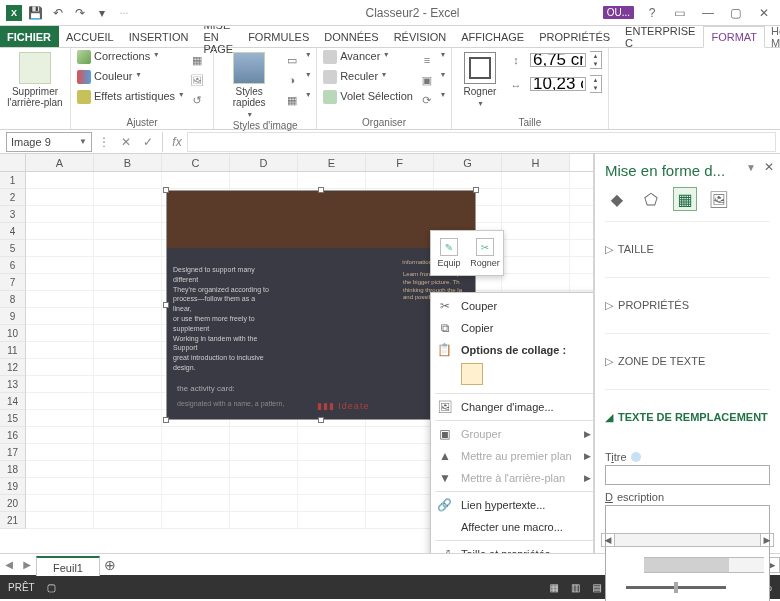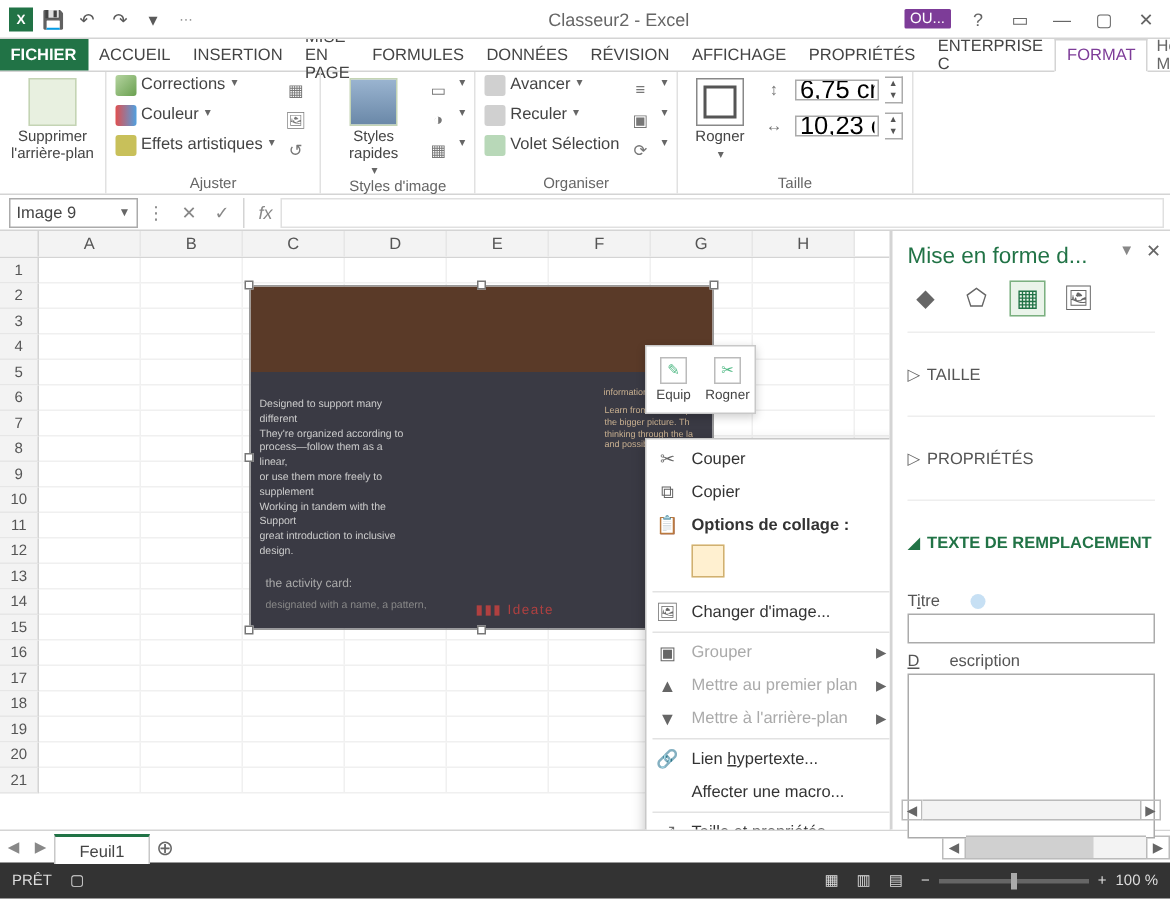--- a/index.html
+++ b/index.html
@@ -90,21 +90,21 @@
   .pane { width: 186px; background:#fff; border-left:1px solid #d4d4d4; padding:8px 10px; position:relative; }
   .pane h3 { font-size:15px; font-weight:normal; color:#217346; margin-bottom:8px; white-space:nowrap; overflow:hidden; }
   .pane .close { position:absolute; right:6px; top:6px; font-size:12px; color:#666; }
   .pane .paneicons { display:flex; gap:10px; margin:4px 0 10px; }
   .pane .paneicons span { width:24px; height:24px; display:inline-flex; align-items:center; justify-content:center; border:1px solid transparent; color:#666; font-size:16px; }
   .pane .paneicons span.active { border:1px solid #7bb080; background:#eaf4ea; color:#217346; }
   .sect { padding:21px 0; border-top:1px solid #eee; font-size:11px; color:#555; }
   .sect .caret { display:inline-block; width:10px; color:#666; }
   .sect.open .caret { color:#217346; }
   .sect.open .head { color:#217346; font-weight:bold; }
-  .field-label { font-size:11px; color:#555; margin-top:6px; display:flex; align-items:center; gap:20px; }
+  .field-label { font-size:11px; color:#555; margin-top:6px; display:flex; align-items:center; gap:4px; }
   .field-label .info { width:10px;height:10px;border-radius:50%;background:#c7e0f4; display:inline-block; }
   .pane input.txt { width:100%; height:20px; border:1px solid #ababab; margin-top:2px; font-size:11px; padding:0 3px; }
   .pane textarea { width:100%; height:110px; border:1px solid #ababab; margin-top:2px; font-size:11px; resize:none; }
   .pane .hscroll { position:absolute; left:6px; right:6px; bottom:6px; height:14px; display:flex; align-items:center; }
   .pane .hscroll .arr { width:14px;height:14px;border:1px solid #bbb; text-align:center; font-size:9px; line-height:12px; color:#666; }
   .pane .hscroll .track { flex:1; height:14px; border:1px solid #bbb; border-left:none; border-right:none; background:#f3f3f3; }
 
   
   .sheettabs { height: 22px; border-top:1px solid #d4d4d4; display:flex; align-items:center; background:#fff; }
   .sheettabs .navbtn { width:18px; text-align:center; color:#888; font-size:10px; }
@@ -659,20 +659,21 @@
     <span style="position:absolute;right:24px;top:8px;color:#888;font-size:10px">▼</span>
     <h3>Mise en forme d...</h3>
     <div class="paneicons">
       <span>◆</span>
       <span>⬠</span>
       <span class="active">▦</span>
       <span>🖼</span>
     </div>
     <div class="sect"><span class="caret">▷</span> <span class="head">TAILLE</span></div>
     <div class="sect"><span class="caret">▷</span> <span class="head">PROPRIÉTÉS</span></div>
+    <div class="sect"><span class="caret">▷</span> <span class="head">ZONE DE TEXTE</span></div>
     <div class="sect open"><span class="caret">◢</span> <span class="head">TEXTE DE REMPLACEMENT</span></div>
     <div class="field-label">
         <span><span>T</span><span class="ul">i</span><span>tre</span></span>
         <span class="info"></span>
       </div>
     <input class="txt" style="">
     <div class="field-label"><span class="ul">D</span>escription</div>
     <textarea style=""></textarea>
     <div class="hscroll">
       <div class="arr">◀</div>

